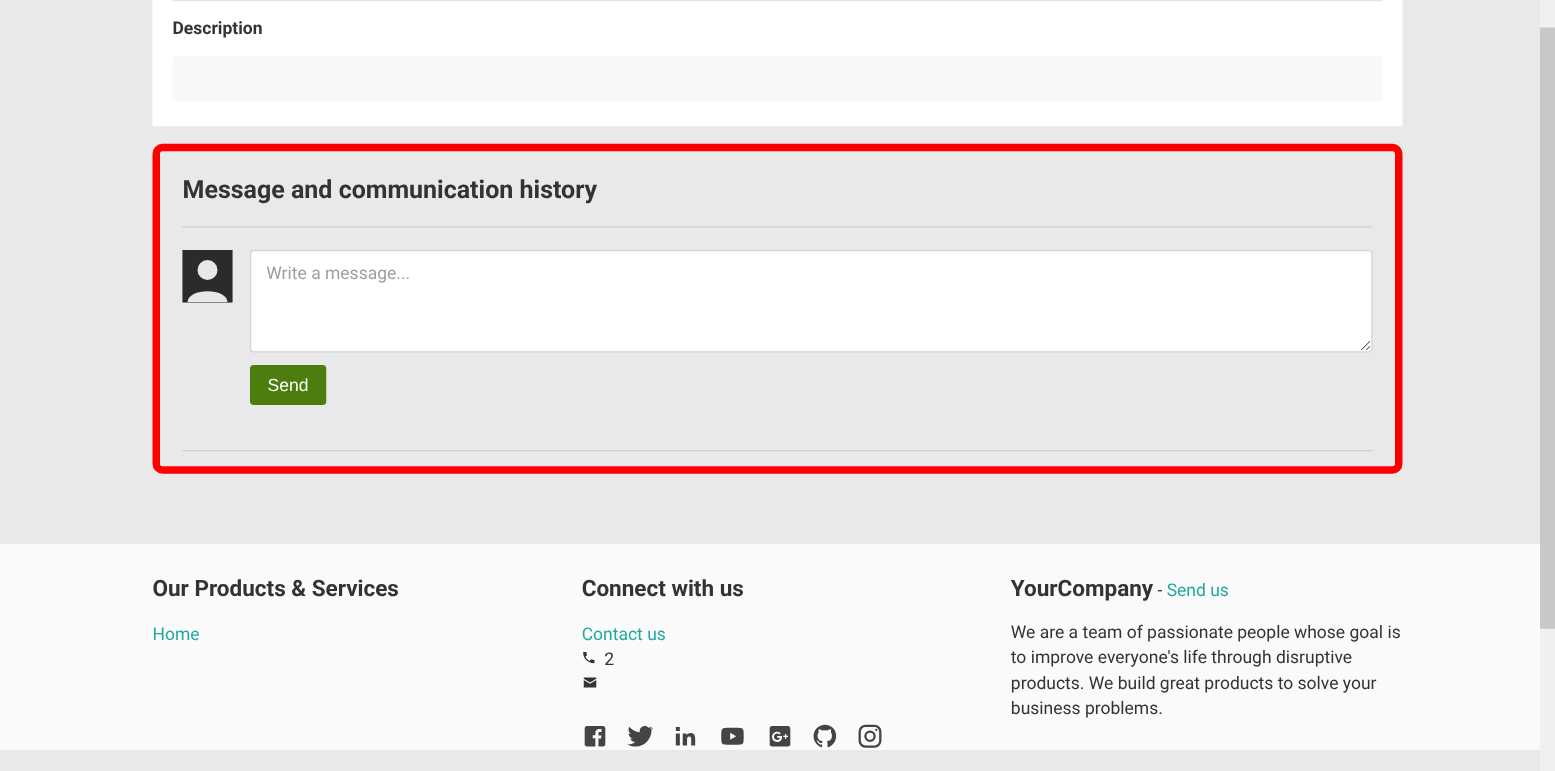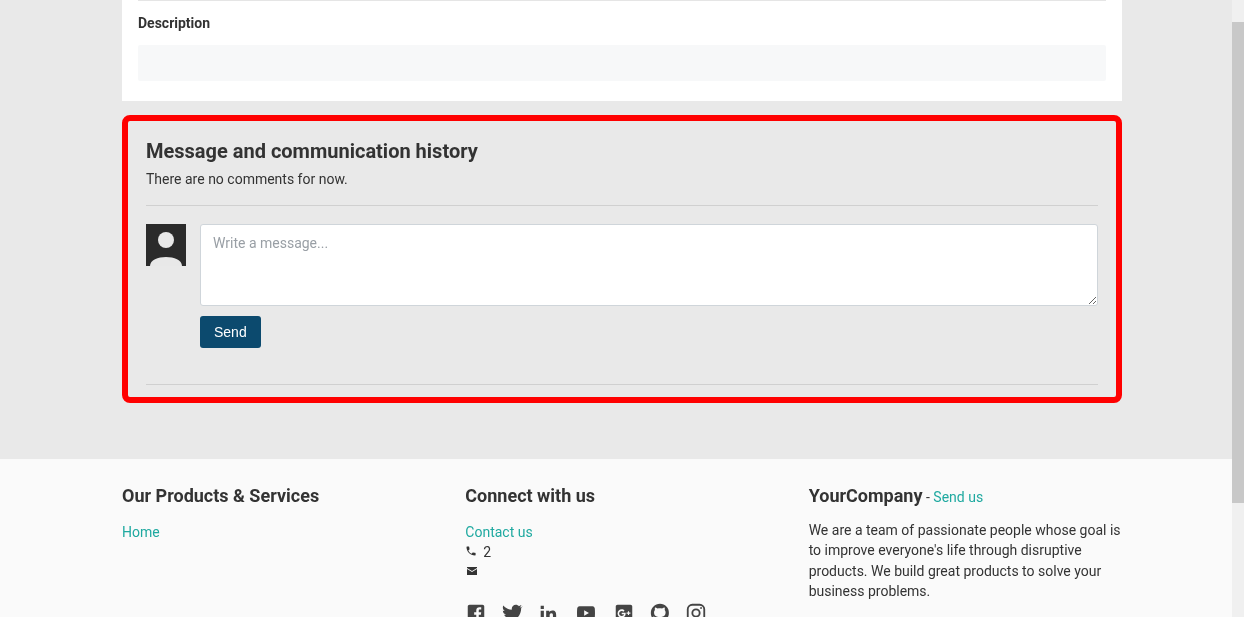--- a/index.html
+++ b/index.html
@@ -93,21 +93,21 @@
       border-radius: 3px;
       padding: 10px 12px;
       font-family: inherit;
       font-size: 14px;
       resize: vertical;
       background: #fff;
     }
     .msg-textarea::placeholder { color: #999fa5; }
     .send-btn {
       align-self: flex-start;
-      background: #0c4a6e;
+      background: #4d7c0f;
       color: #fff;
       border: none;
       border-radius: 3px;
       padding: 8px 14px;
       font-size: 14px;
       cursor: pointer;
     }
     .bottom-divider {
       border: none;
       border-top: 1px solid #d0d0d0;
@@ -171,21 +171,20 @@
 <div class="page-wrap">
 
   <div class="top-card">
     <hr>
     <div class="desc-label">Description</div>
     <div class="desc-box"></div>
   </div>
 
   <div class="highlighted-section">
     <div class="msg-title">Message and communication history</div>
-    <div class="msg-empty">There are no comments for now.</div>
     <hr class="msg-divider">
 
     <div class="msg-compose">
       <div class="avatar">
         <svg class="avatar-svg" viewBox="0 0 40 42">
           <rect width="40" height="42" fill="#2b2b2b"></rect>
           <circle cx="20" cy="16" r="8" fill="#e8e8e8"></circle>
           <path d="M4 42 C4 30, 36 30, 36 42 Z" fill="#e8e8e8"></path>
         </svg>
       </div>

